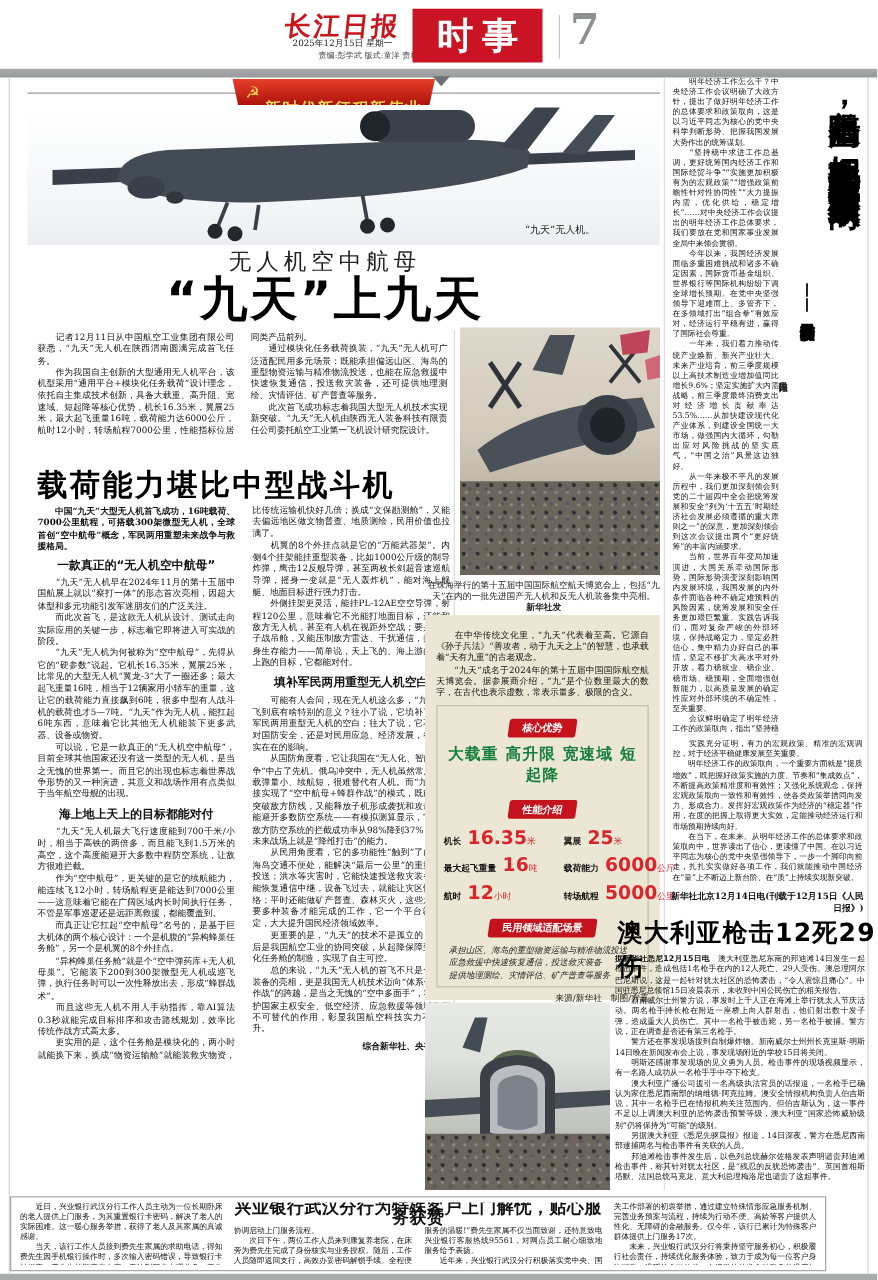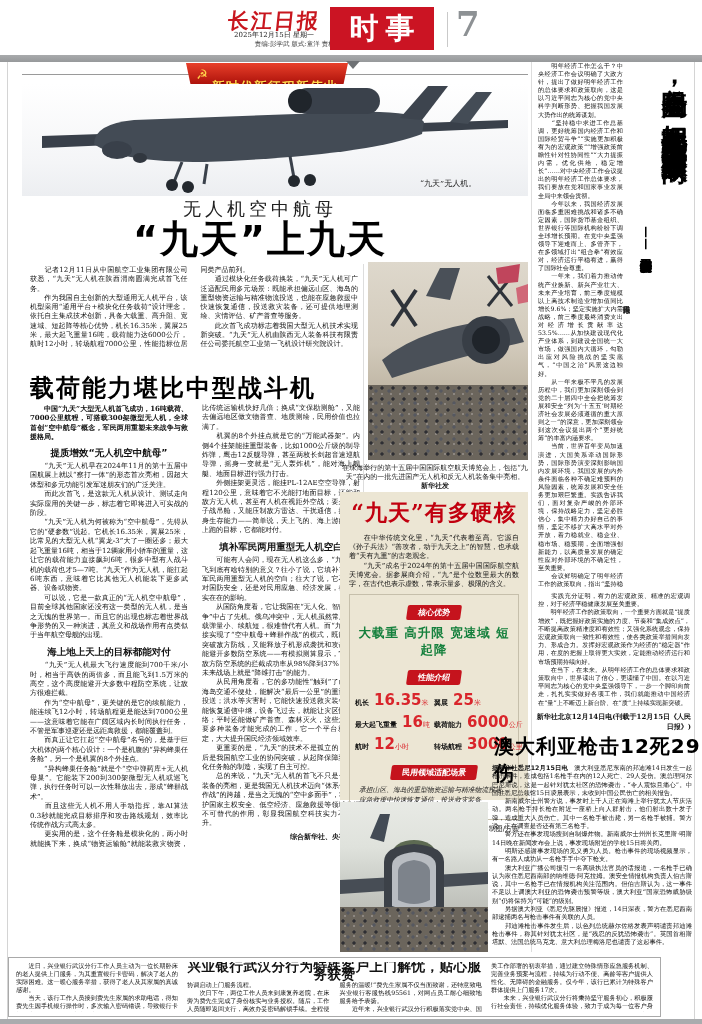--- a/index.html
+++ b/index.html
@@ -75,21 +75,21 @@
 
   .hard-panel { left:340px; top:492px; width:188px; height:308px; background:#ece6d4; padding:6px 9px 0; }
   .hard-title { text-align:center; font-size:22px; font-weight:bold; color:#c1000f; letter-spacing:1px; }
   .hard-intro { margin-top:6px; font-size:7px; line-height:9.2px; }
   .spec-box { margin-top:5px; border:1px solid #c6bfab; padding:5px 5px 4px; text-align:center; }
   .tag { display:inline-block; background:#c5131d; color:#fff; font-size:8px;
          font-family:"DejaVu Sans",sans-serif; font-weight:bold; padding:2px 11px;
          border-radius:2px; transform:skewX(-8deg); }
   .adv-line { font-family:"DejaVu Sans",sans-serif; font-weight:bold; font-size:12.5px;
               letter-spacing:1px; margin:5px 0 6px; color:#15803d; }
-  .stats { display:grid; grid-template-columns:1fr 1fr; gap:3px 4px; margin:5px 0 7px; text-align:left; }
+  .stats { display:grid; grid-template-columns:1fr 1fr; gap:3px 21px; margin:5px 0 7px; text-align:left; }
   .stat { white-space:nowrap; }
   .stat .sl { font-size:7px; font-family:"DejaVu Sans",sans-serif; font-weight:bold; color:#111; }
   .stat .sv { font-size:15px; font-weight:bold; color:#d9252b; font-family:"DejaVu Sans",sans-serif; }
   .stat .su { font-size:7px; color:#d9252b; }
   .civil-list { text-align:left; margin-top:5px; font-size:6.8px; line-height:10px; font-style:italic;
                 color:#222; padding-left:4px; }
   .hard-credit { text-align:right; font-size:7px; margin-top:4px; color:#222; }
 
   .photo2 { left:340px; top:802px; width:148px; height:150px; overflow:hidden;
             background:linear-gradient(180deg,#e8eae5 0%,#dfe2dc 30%,#c9ccc6 55%,#aaa9a2 100%); }
@@ -166,21 +166,21 @@
 <div class="abs kicker">无人机空中航母</div>
 <div class="abs headline hei">“九天”上九天</div>
 <div class="abs lead-body just pre">　　记者12月11日从中国航空工业集团有限公司获悉，“九天”无人机在陕西渭南圆满完成首飞任务。
 　　作为我国自主创新的大型通用无人机平台，该机型采用“通用平台+模块化任务载荷”设计理念，依托自主集成技术创新，具备大载重、高升阻、宽速域、短起降等核心优势，机长16.35米，翼展25米，最大起飞重量16吨，载荷能力达6000公斤，航时12小时，转场航程7000公里，性能指标位居同类产品前列。
 　　通过模块化任务载荷换装，“九天”无人机可广泛适配民用多元场景：既能承担偏远山区、海岛的重型物资运输与精准物流投送，也能在应急救援中快速恢复通信，投送救灾装备，还可提供地理测绘、灾情评估、矿产普查等服务。
 　　此次首飞成功标志着我国大型无人机技术实现新突破。“九天”无人机由陕西无人装备科技有限责任公司委托航空工业第一飞机设计研究院设计。</div>
 
 <div class="abs feat-head hei">载荷能力堪比中型战斗机</div>
 <div class="abs feat-body just">
   <div class="seg lead">　　中国“九天”大型无人机首飞成功，16吨载荷、7000公里航程，可搭载300架微型无人机，全球首创“空中航母”概念，军民两用重塑未来战争与救援格局。</div>
-    <div class="seg h">提质增效“无人机空中航母”</div>
+    <div class="seg h">一款真正的“无人机空中航母”</div>
     <div class="seg p">　　“九天”无人机早在2024年11月的第十五届中国航展上就以“察打一体”的形态首次亮相，因超大体型和多元功能引发军迷朋友们的广泛关注。</div>
     <div class="seg p">　　而此次首飞，是这款无人机从设计、测试走向实际应用的关键一步，标志着它即将进入可实战的阶段。</div>
     <div class="seg p">　　“九天”无人机为何被称为“空中航母”，先得从它的“硬参数”说起。它机长16.35米，翼展25米，比常见的大型无人机“翼龙-3”大了一圈还多；最大起飞重量16吨，相当于12辆家用小轿车的重量，这让它的载荷能力直接飙到6吨，很多中型有人战斗机的载荷也才5—7吨。“九天”作为无人机，能扛起6吨东西，意味着它比其他无人机能装下更多武器、设备或物资。</div>
     <div class="seg p">　　可以说，它是一款真正的“无人机空中航母”，目前全球其他国家还没有这一类型的无人机，是当之无愧的世界第一。而且它的出现也标志着世界战争形势的又一种演进，其意义和战场作用有点类似于当年航空母舰的出现。</div>
     <div class="seg h">海上地上天上的目标都能对付</div>
     <div class="seg p">　　“九天”无人机最大飞行速度能到700千米/小时，相当于高铁的两倍多，而且能飞到1.5万米的高空，这个高度能避开大多数中程防空系统，让敌方很难拦截。</div>
     <div class="seg p">　　作为“空中航母”，更关键的是它的续航能力，能连续飞12小时，转场航程更是能达到7000公里——这意味着它能在广阔区域内长时间执行任务，不管是军事巡逻还是远距离救援，都能覆盖到。</div>
     <div class="seg p">　　而真正让它扛起“空中航母”名号的，是基于巨大机体的两个核心设计：一个是机腹的“异构蜂巢任务舱”，另一个是机翼的8个外挂点。</div>
     <div class="seg p">　　“异构蜂巢任务舱”就是个“空中弹药库+无人机母巢”。它能装下200到300架微型无人机或巡飞弹，执行任务时可以一次性释放出去，形成“蜂群战术”。</div>
     <div class="seg p">　　而且这些无人机不用人手动指挥，靠AI算法0.3秒就能完成目标排序和攻击路线规划，效率比传统作战方式高太多。</div>
@@ -212,21 +212,20 @@
     <polygon points="148,26 160,22 160,40 150,42" fill="#d06878"></polygon>
   </svg>
   <div class="crowd" style="height:38%"></div>
 </div>
 <div class="abs airshow-cap">
   <span>在珠海举行的第十五届中国国际航空航天博览会上，包括“九天”在内的一批先进国产无人机和反无人机装备集中亮相。</span>
   <b>新华社发</b>
 </div>
 
 <div class="abs hard-panel">
-  <div class="hard-title">“九天”有多硬核</div>
   <div class="hard-intro just pre">　　在中华传统文化里，“九天”代表着至高。它源自《孙子兵法》“善攻者，动于九天之上”的智慧，也承载着“天有九重”的古老观念。
 　　“九天”成名于2024年的第十五届中国国际航空航天博览会。据参展商介绍，“九”是个位数里最大的数字，在古代也表示虚数，常表示量多、极限的含义。</div>
   <div class="spec-box">
     <span class="tag">核心优势</span>
     <div class="adv-line">大载重 高升限 宽速域 短起降</div>
     <span class="tag">性能介绍</span>
     <div class="stats">
 
         <div class="stat"><span class="sl">机长</span>
           <span class="sv">16.35</span><span class="su">米</span></div>
@@ -237,21 +236,21 @@
         <div class="stat"><span class="sl">最大起飞重量</span>
           <span class="sv">16</span><span class="su">吨</span></div>
 
         <div class="stat"><span class="sl">载荷能力</span>
           <span class="sv">6000</span><span class="su">公斤</span></div>
 
         <div class="stat"><span class="sl">航时</span>
           <span class="sv">12</span><span class="su">小时</span></div>
 
         <div class="stat"><span class="sl">转场航程</span>
-          <span class="sv">3000</span><span class="su">公里</span></div>
+          <span class="sv">5000</span><span class="su">公里</span></div>
 
     </div>
     <span class="tag">民用领域适配场景</span>
     <div class="civil-list">
       <div>承担山区、海岛的重型物资运输与精准物流投送</div>
         <div>应急救援中快速恢复通信，投送救灾装备</div>
         <div>提供地理测绘、灾情评估、矿产普查等服务</div>
     </div>
   </div>
   <div class="hard-credit">来源/新华社　制图/方嘉</div>

